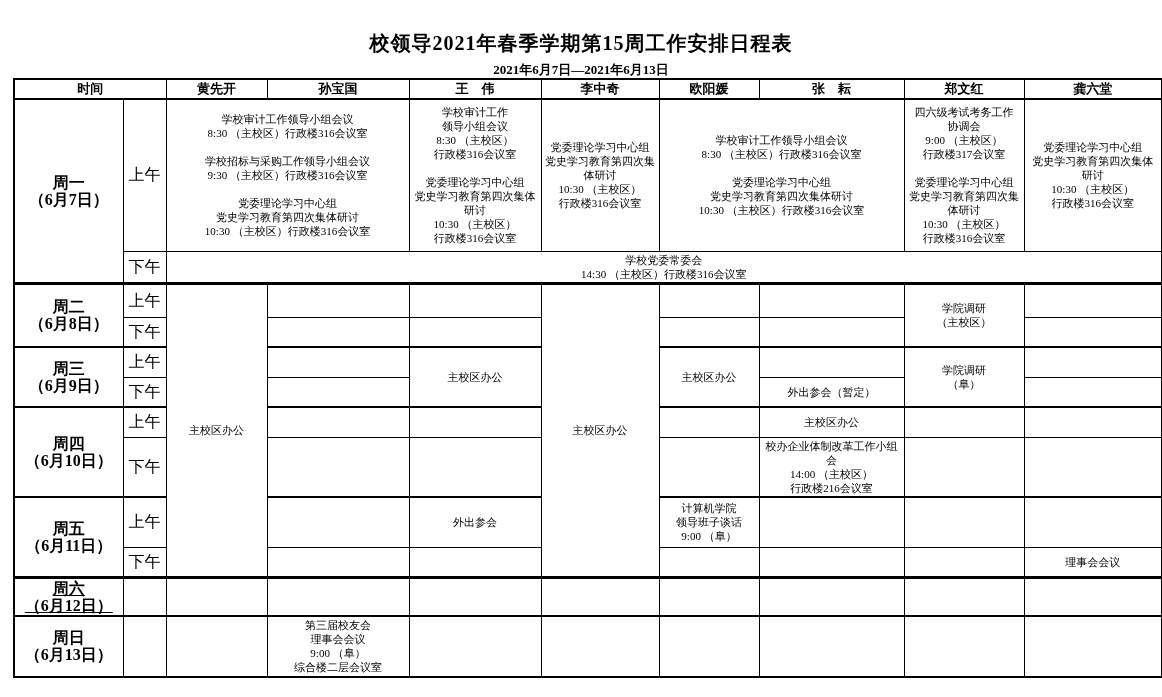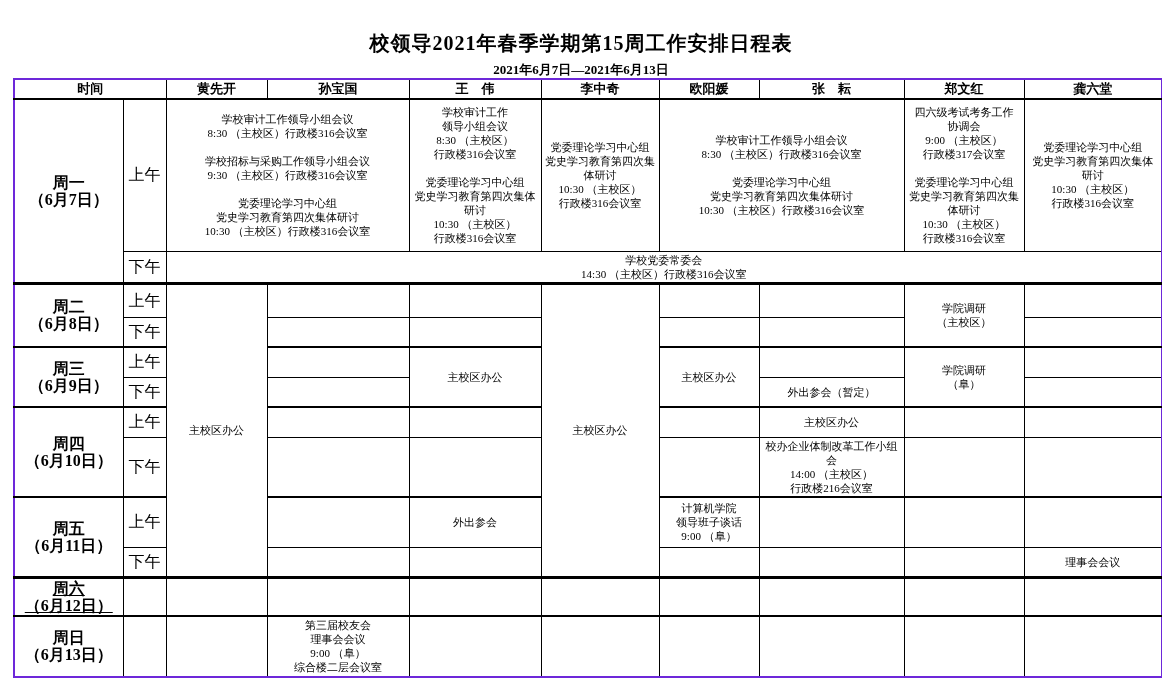--- a/index.html
+++ b/index.html
@@ -28,21 +28,21 @@
     font-size: 13px;
     margin-top: 4px;
   }
   table.schedule {
     position: absolute;
     left: 13px;
     top: 78px;
     width: 1148px;
     border-collapse: collapse;
     table-layout: fixed;
-    border: 2px solid #6d28d9;
+    border: 2px solid #000000;
   }
   td {
     border: 1px solid #000;
     text-align: center;
     vertical-align: middle;
     font-size: 11px;
     line-height: 14px;
     white-space: pre-line;
     padding: 1px 3px;
     overflow: hidden;

